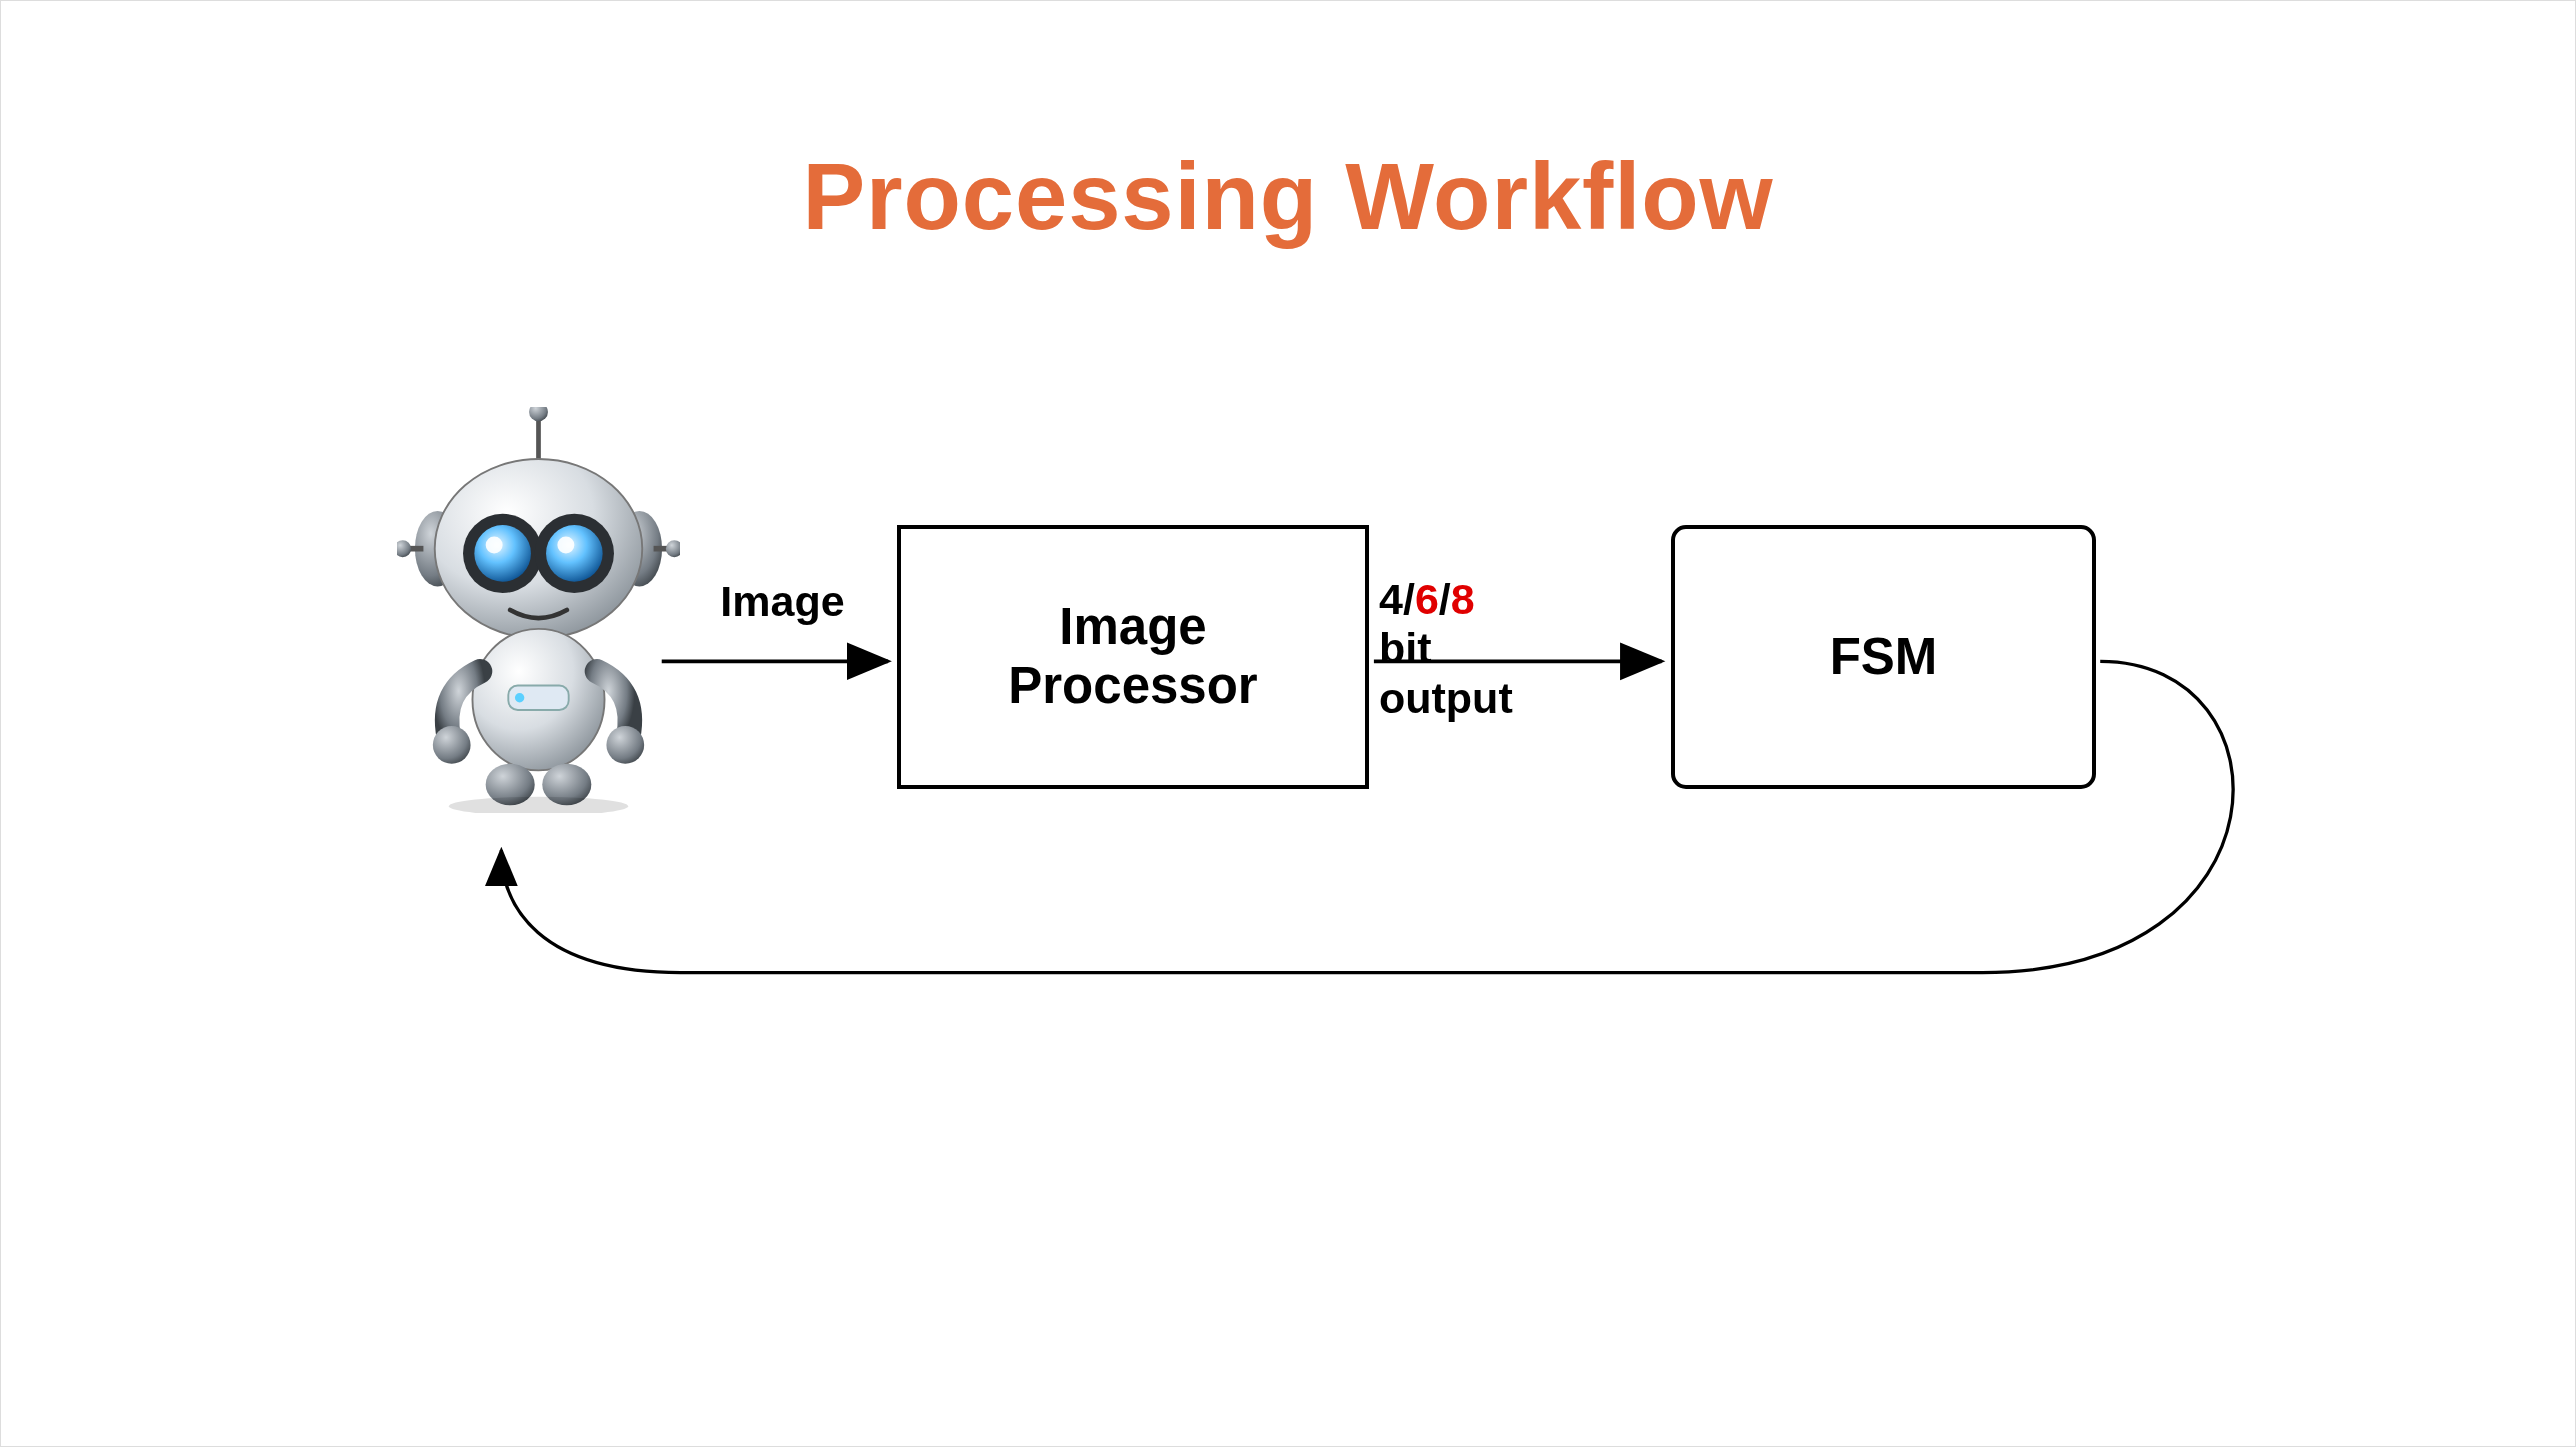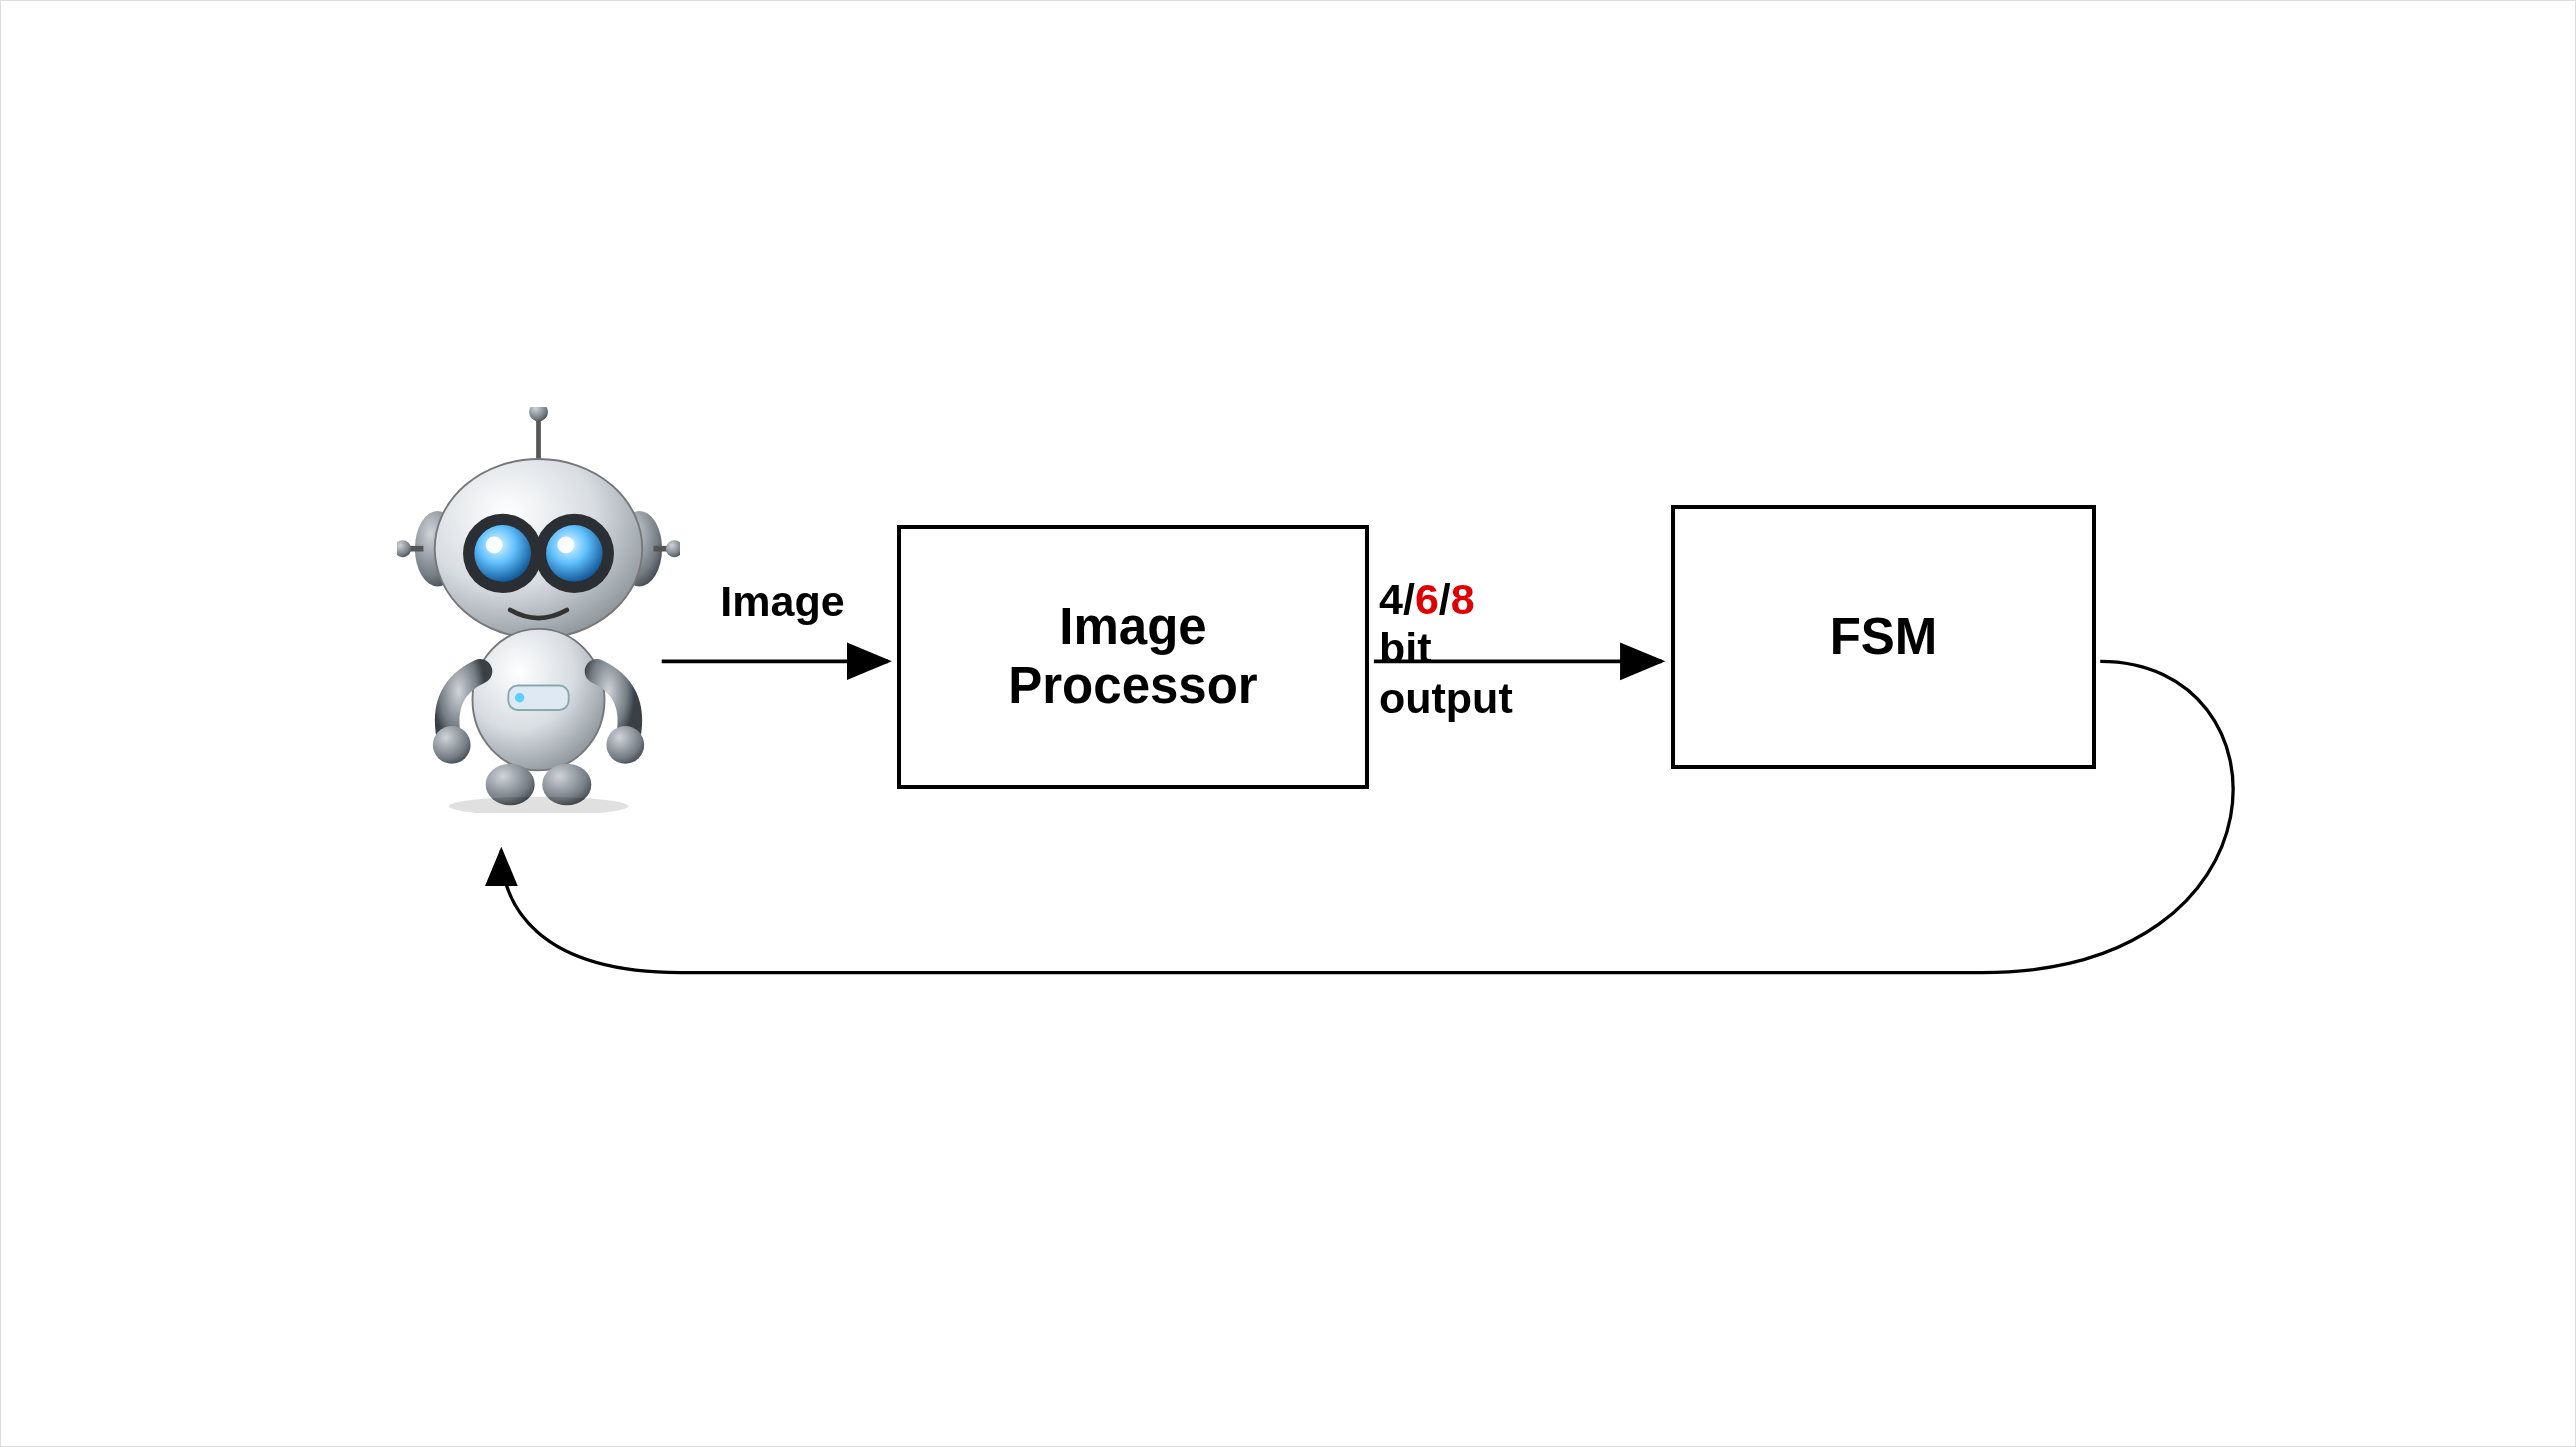--- a/index.html
+++ b/index.html
@@ -45,23 +45,24 @@
     background: #fff;
   }
   .box-imgproc {
     left: 896px;
     top: 524px;
     width: 472px;
     height: 264px;
   }
   .box-fsm {
     left: 1670px;
-    top: 504px;
+    top: 524px;
     width: 425px;
     height: 264px;
+    border-radius: 15px;
   }
   .label-image {
     position: absolute;
     left: 659px;
     top: 576px;
     width: 245px;
     text-align: center;
     font-size: 43px;
     font-weight: 600;
   }
@@ -102,20 +103,21 @@
     width: 2576px;
     height: 1447px;
     pointer-events: none;
   }
 </style>
 </head>
 <body>
 
 <div class="slide-frame">
 
+  <div class="title">Processing Workflow</div>
 
   <div class="robot-wrap">
     <svg viewBox="0 0 300 430" xmlns="http://www.w3.org/2000/svg">
       <defs>
         <radialGradient id="metal" cx="35%" cy="30%" r="75%">
           <stop offset="0%" stop-color="#ffffff"></stop>
           <stop offset="55%" stop-color="#d8dde2"></stop>
           <stop offset="100%" stop-color="#8f979e"></stop>
         </radialGradient>
         <radialGradient id="metalDark" cx="35%" cy="30%" r="80%">

